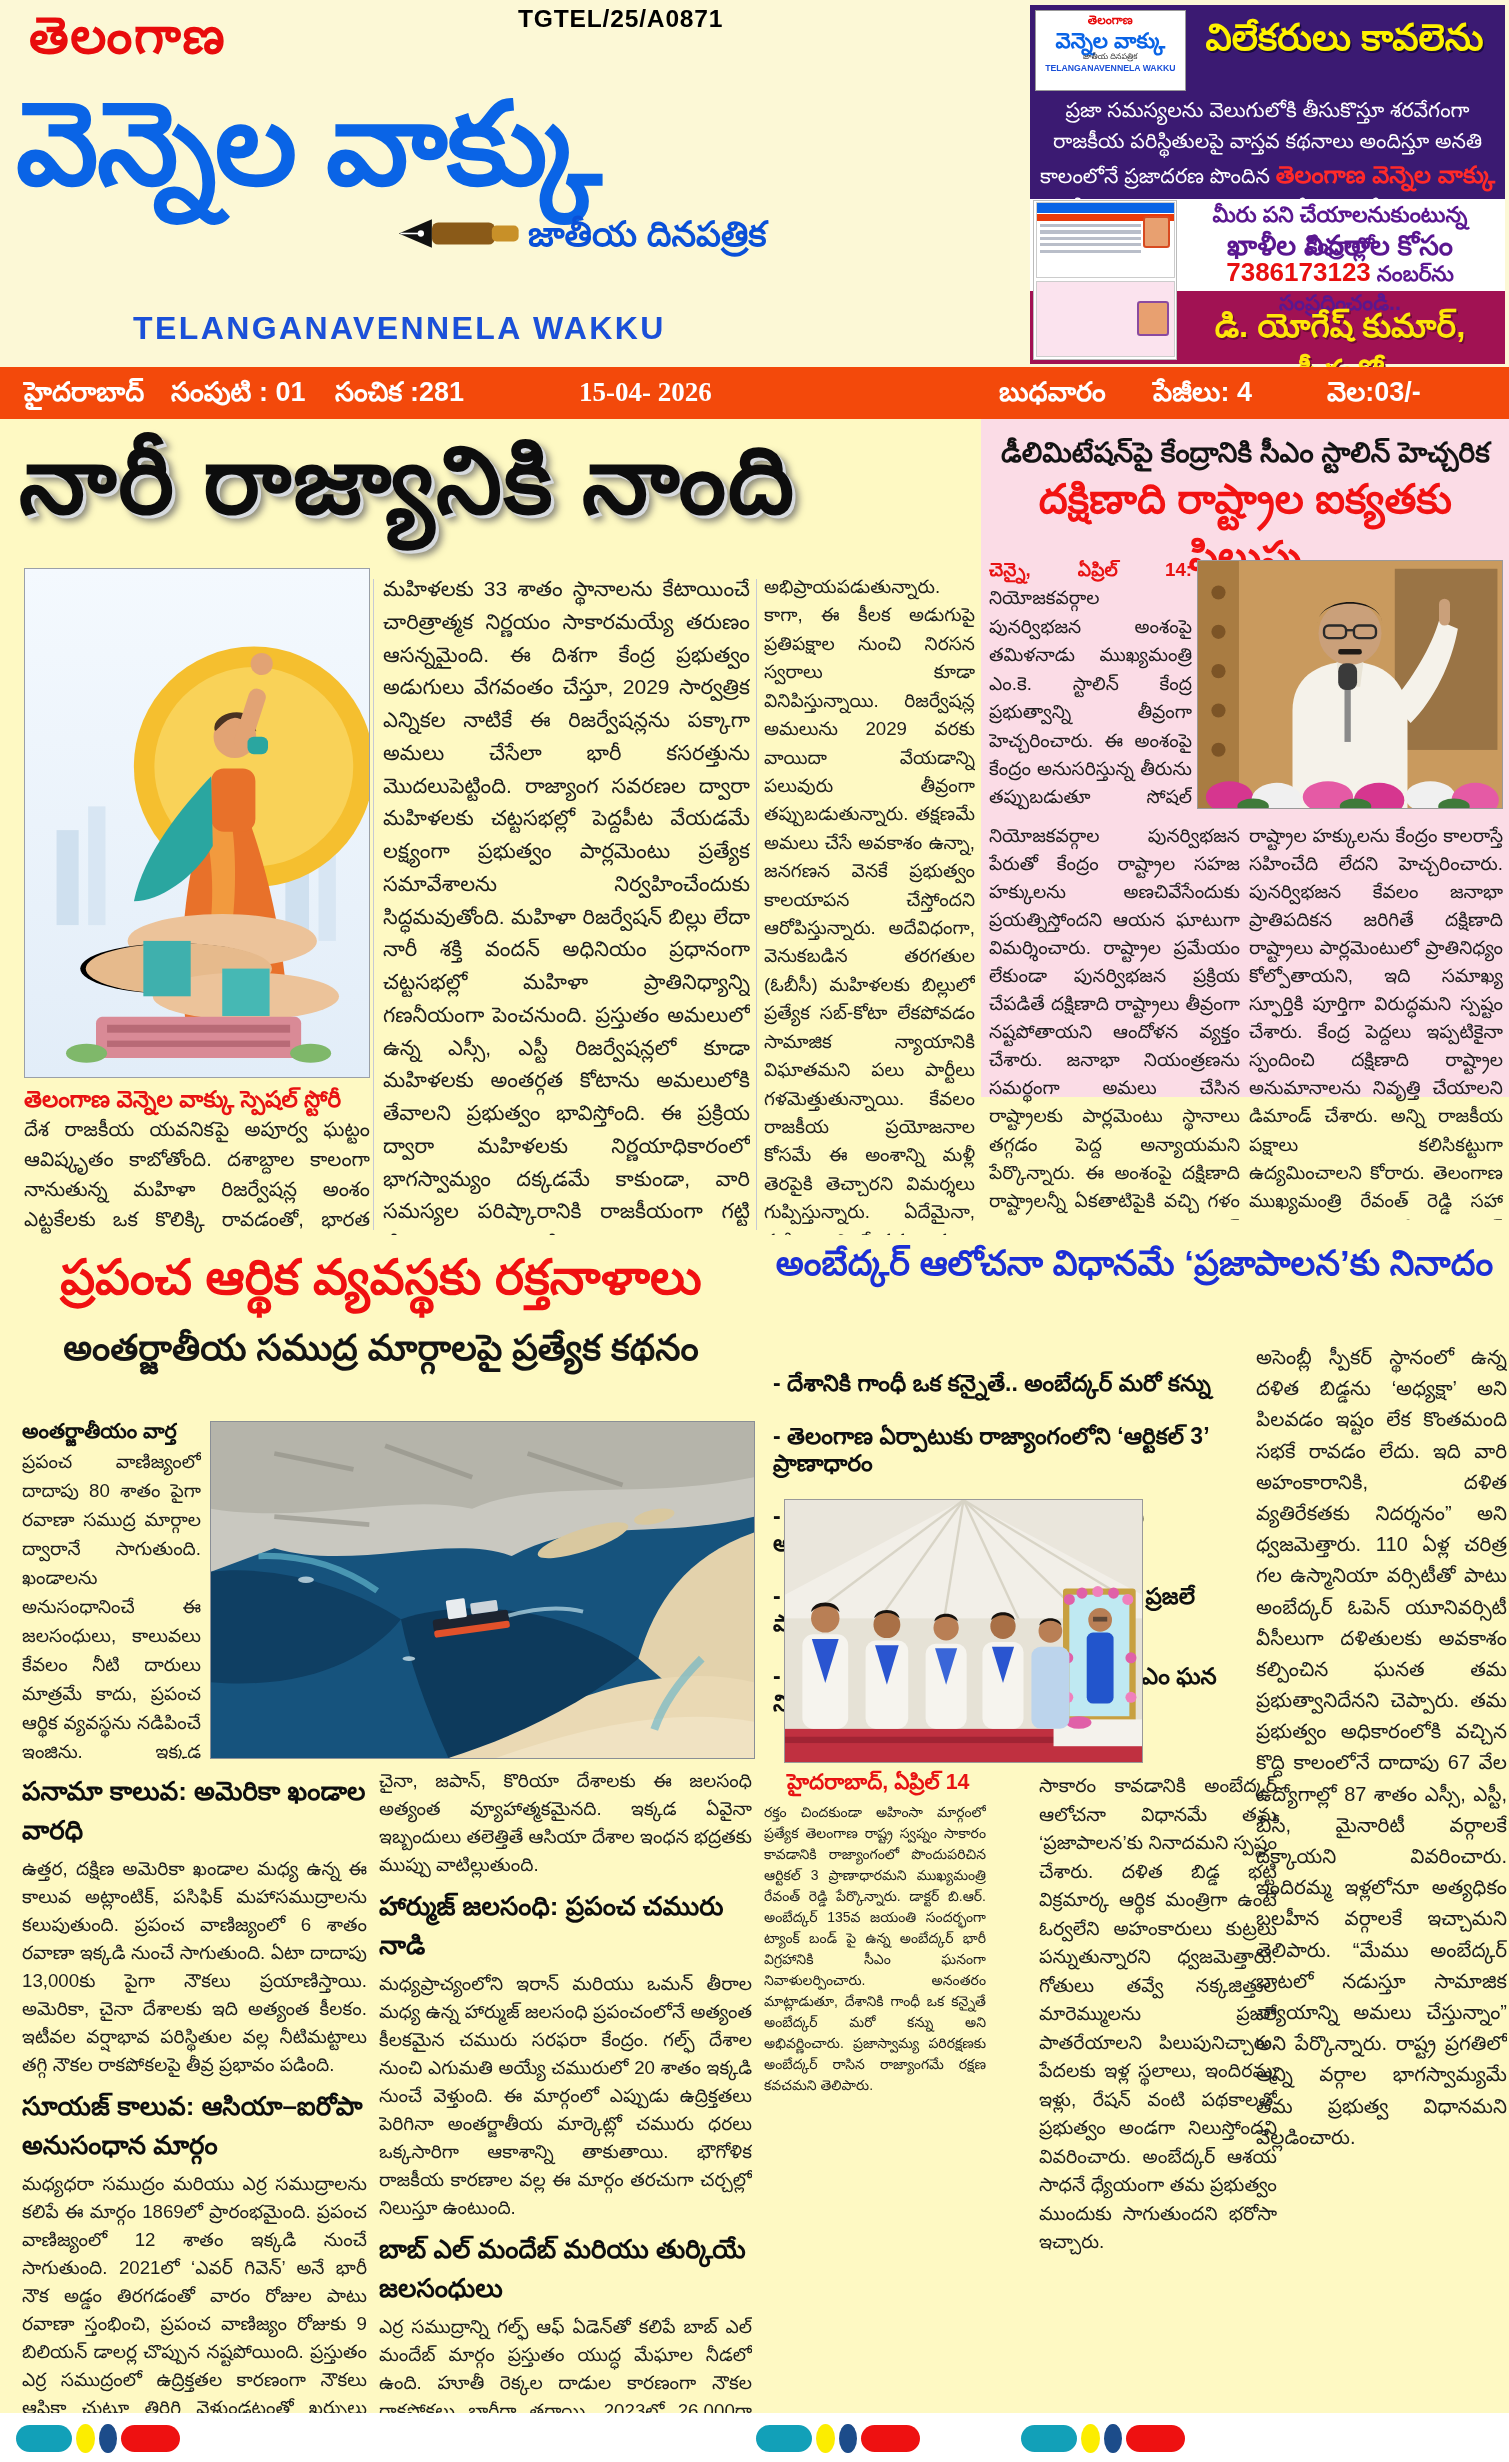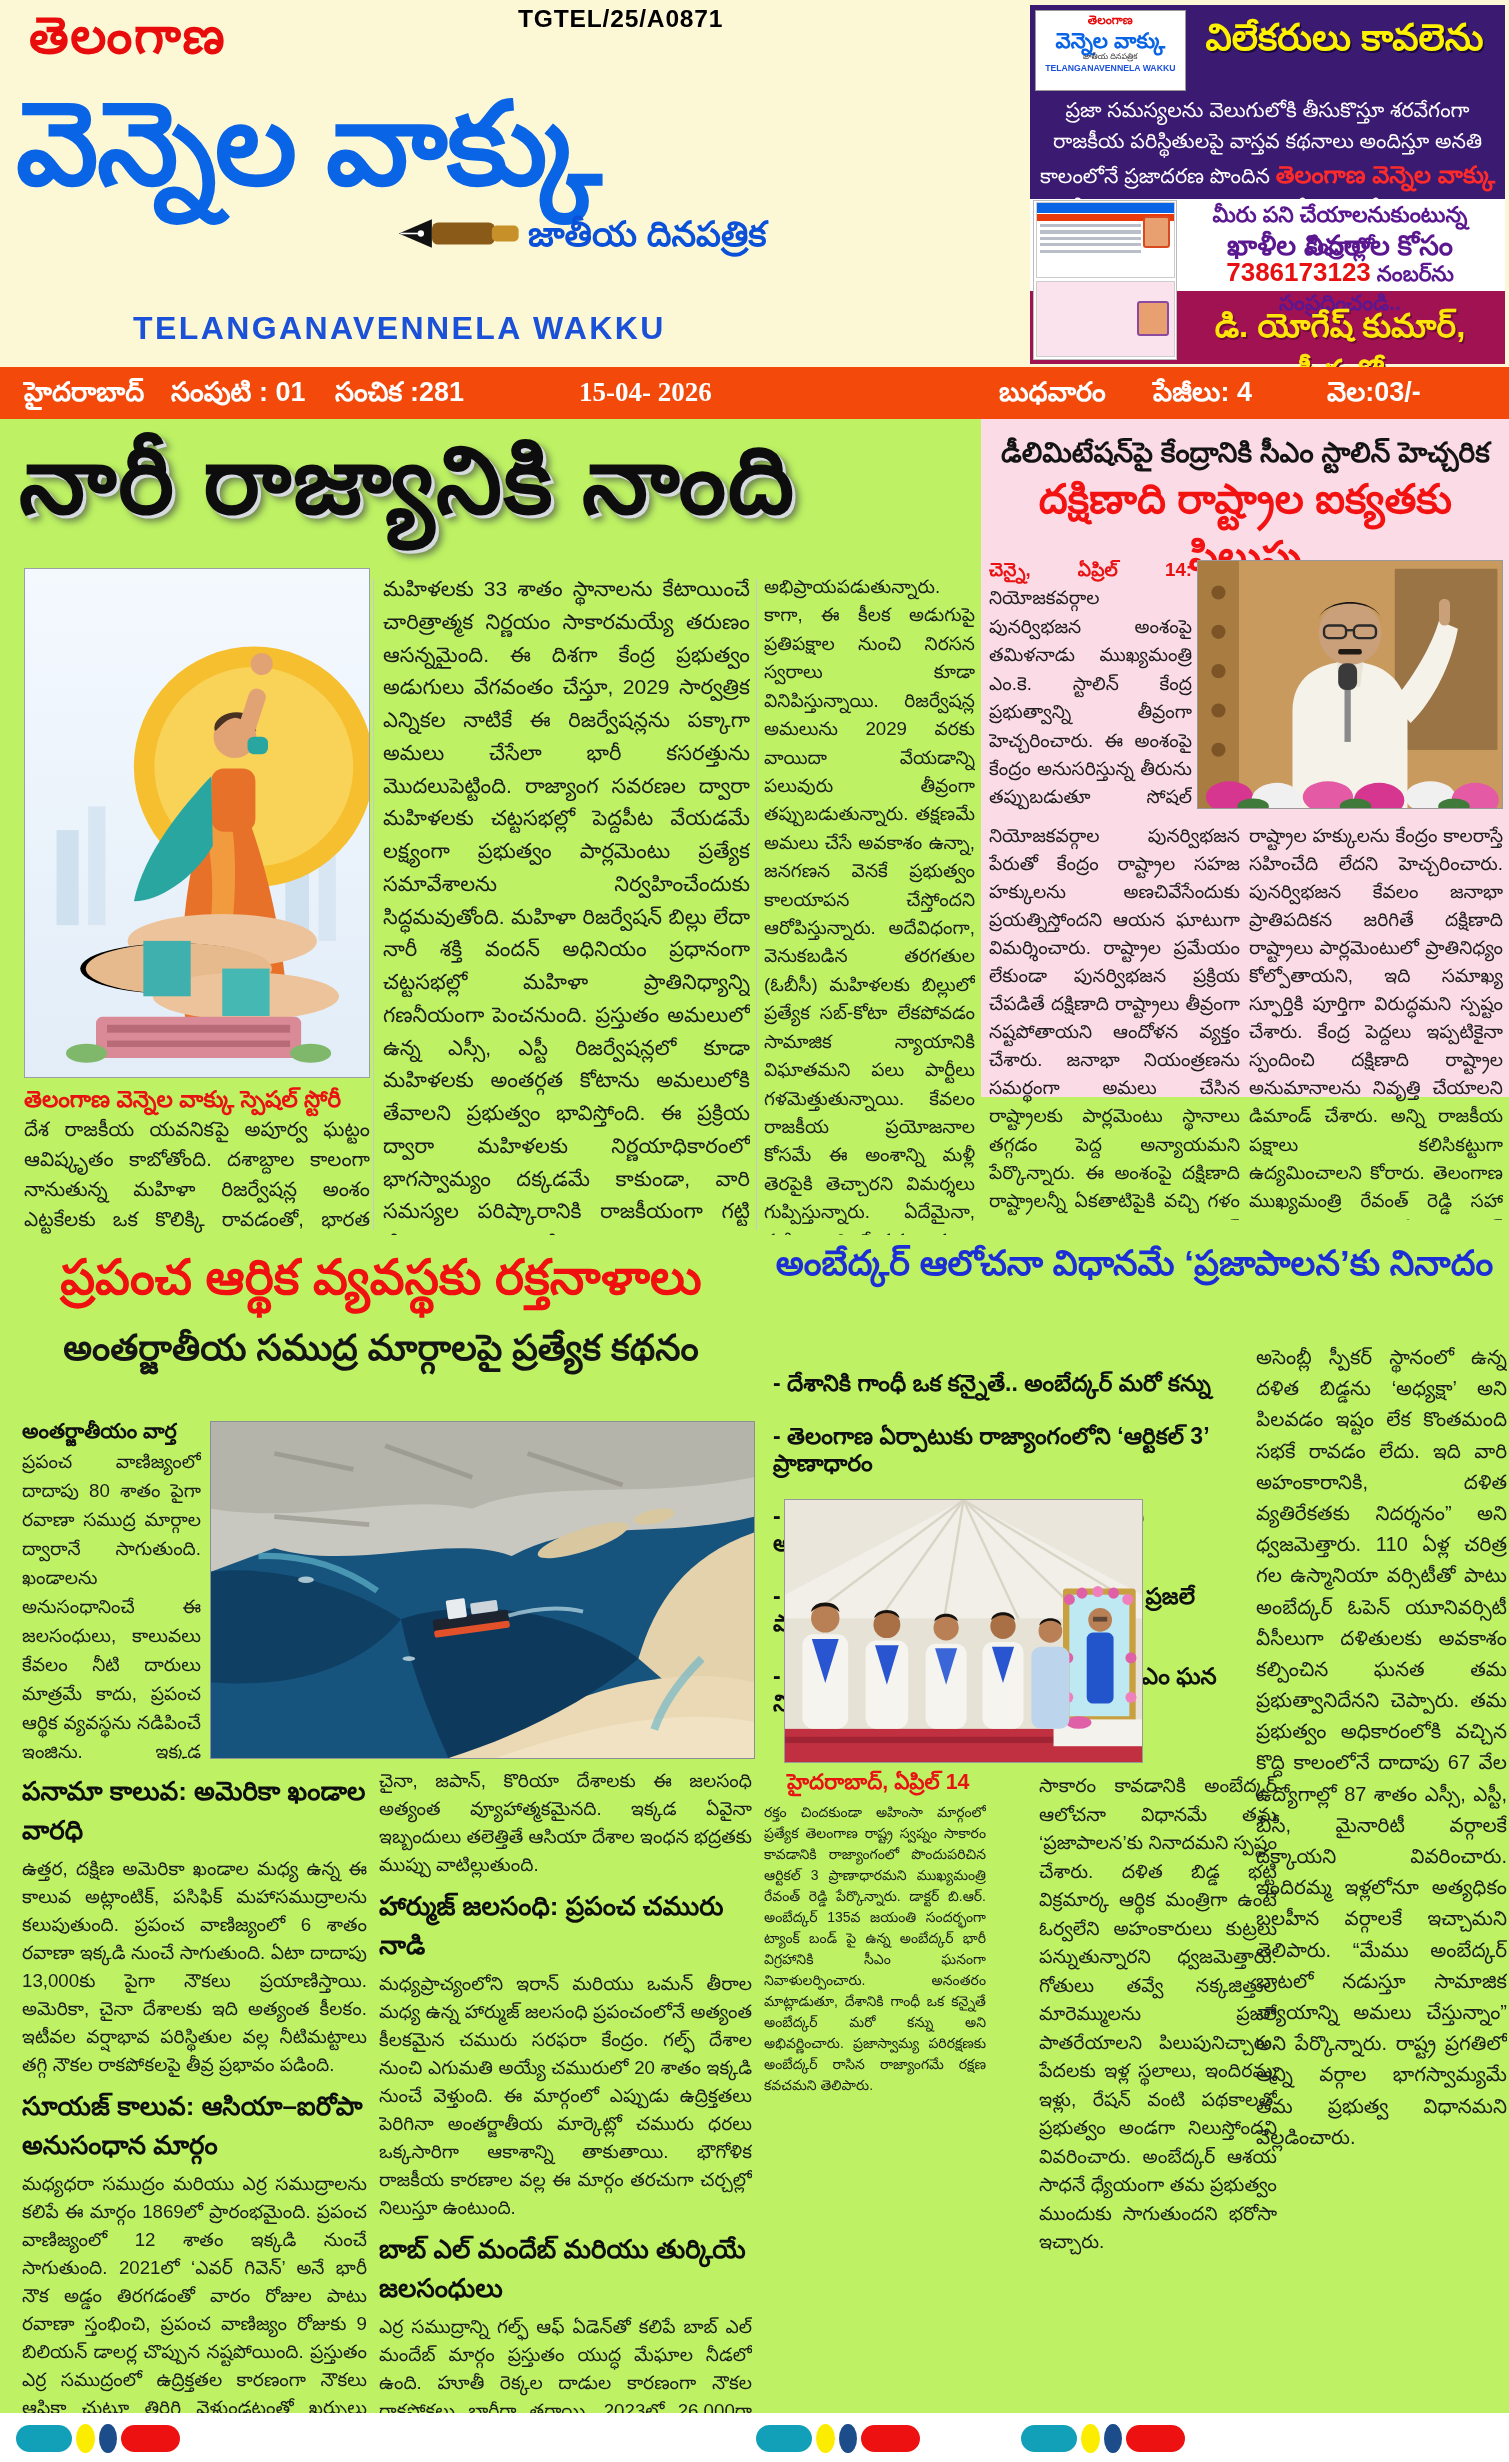--- a/index.html
+++ b/index.html
@@ -1,18 +1,18 @@
 <!DOCTYPE html>
 <html style="font-size:12.7px"><head>
 <meta charset="utf-8">
 <style>
   * { margin:0; padding:0; box-sizing:border-box; }
   html,body { width:1510px; }
   body { font-family:"Liberation Sans","DejaVu Sans",sans-serif; background:#ffffff; }
-  #page { position:relative; width:1510px; height:2462px; background:#bef264; overflow:hidden; }
+  #page { position:relative; width:1510px; height:2462px; background:#fef9c3; overflow:hidden; }
   .abs { position:absolute; }
   .jt { text-align:justify; overflow:hidden; color:#1c1c1c; }
 
   
   .hdr { left:0; top:0; width:1510px; height:367px; background:#fcf8d6; }
   .m-red { left:29px; top:6.4px; font-size:51px; font-weight:bold; color:#e80c0c; letter-spacing:1.6px; }
   .m-blue { left:16px; top:52px; font-size:116px; font-weight:bold; color:#0a64e6; letter-spacing:-1.6px; line-height:1.6; }
   .m-tag { left:528px; top:214px; font-size:35px; font-weight:bold; color:#0a50d8; }
   .m-pen { left:397px; top:213px; width:125px; height:41px; }
   .m-eng { left:133px; top:310px; font-size:32px; font-weight:bold; color:#1b50d8; letter-spacing:2.4px; }

